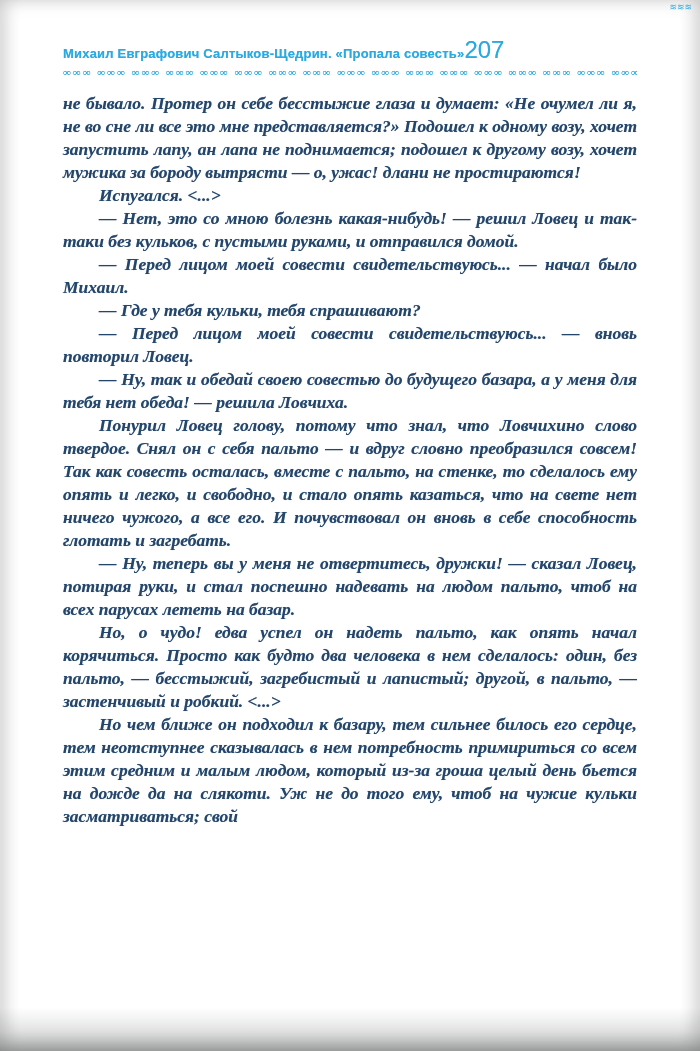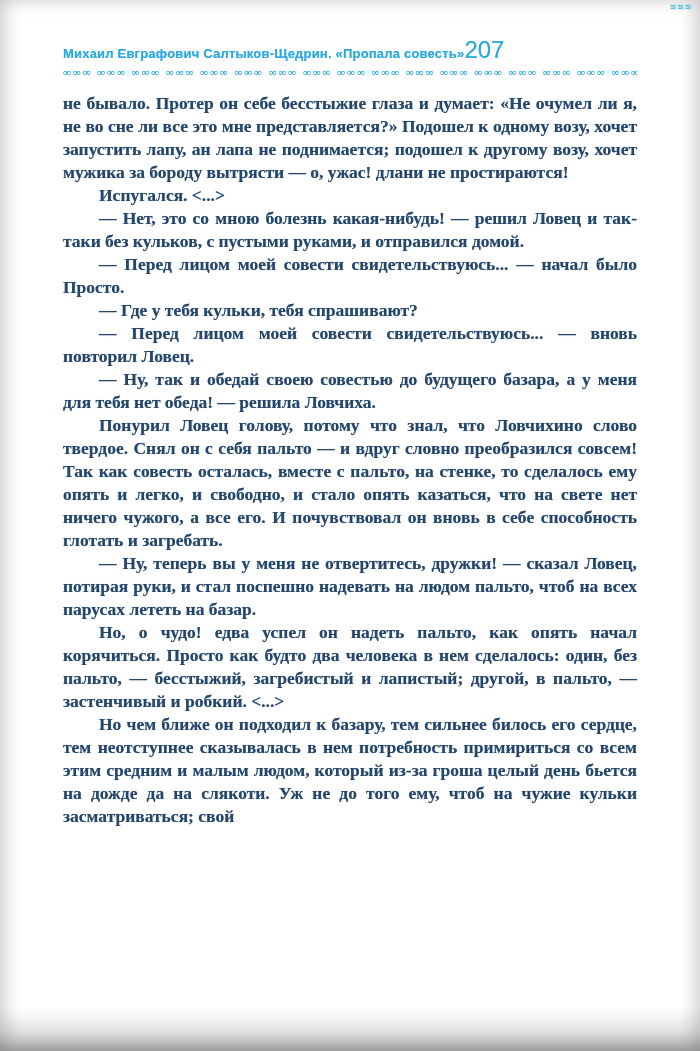--- a/index.html
+++ b/index.html
@@ -97,21 +97,21 @@
     color: #24466b;
     font-size: 17.5px;
     line-height: 23px;
     text-align: justify;
     font-weight: bold;
     text-shadow: 0 0 0.7px rgba(36,70,107,0.55);
     hyphens: auto;
     -webkit-hyphens: auto;
   }
 
-  .body-text p { margin: 0; }
+  .body-text p { margin: 0; font-style: italic; }
   .body-text p.indent { text-indent: 36px; }
 
   .corner-mark {
     position: absolute;
     top: 2px;
     right: 8px;
     font-family: "Liberation Sans", sans-serif;
     font-size: 9px;
     color: #2baae1;
     filter: blur(0.7px);
@@ -131,21 +131,21 @@
       <span class="header-title">Михаил Евграфович Салтыков-Щедрин. «Пропала совесть»</span>
       <span class="page-number">207</span>
     </div>
 
     <div class="divider">∞∞∞ ∞∞∞ ∞∞∞ ∞∞∞ ∞∞∞ ∞∞∞ ∞∞∞ ∞∞∞ ∞∞∞ ∞∞∞ ∞∞∞ ∞∞∞ ∞∞∞ ∞∞∞ ∞∞∞ ∞∞∞ ∞∞∞ ∞∞∞ ∞∞∞</div>
 
     <div class="body-text">
       <p>не бывало. Протер он себе бесстыжие глаза и думает: «Не очу­мел ли я, не во сне ли все это мне представляется?» Подошел к одному возу, хочет запустить лапу, ан лапа не поднима­ется; подошел к другому возу, хочет мужика за бороду вы­трясти — о, ужас! длани не простираются!</p>
       <p class="indent">Испугался. &lt;...&gt;</p>
       <p class="indent">— Нет, это со мною болезнь какая-нибудь! — решил Ловец и так-таки без кульков, с пустыми руками, и отпра­вился домой.</p>
-      <p class="indent">— Перед лицом моей совести свидетельствуюсь... — на­чал было Просто.</p>
+      <p class="indent">— Перед лицом моей совести свидетельствуюсь... — на­чал было Михаил.</p>
       <p class="indent">— Где у тебя кульки, тебя спрашивают?</p>
       <p class="indent">— Перед лицом моей совести свидетельствуюсь... — вновь повторил Ловец.</p>
       <p class="indent">— Ну, так и обедай своею совестью до будущего базара, а у меня для тебя нет обеда! — решила Ловчиха.</p>
       <p class="indent">Понурил Ловец голову, потому что знал, что Ловчихино слово твердое. Снял он с себя пальто — и вдруг словно пре­образился совсем! Так как совесть осталась, вместе с пальто, на стенке, то сделалось ему опять и легко, и свободно, и стало опять казаться, что на свете нет ничего чужого, а все его. И почувствовал он вновь в себе способность глотать и за­гребать.</p>
       <p class="indent">— Ну, теперь вы у меня не отвертитесь, дружки! — ска­зал Ловец, потирая руки, и стал поспешно надевать на людом пальто, чтоб на всех парусах лететь на базар.</p>
       <p class="indent">Но, о чудо! едва успел он надеть пальто, как опять начал корячиться. Просто как будто два человека в нем сделалось: один, без пальто, — бесстыжий, загребистый и лапистый; другой, в пальто, — застенчивый и робкий. &lt;...&gt;</p>
       <p class="indent">Но чем ближе он подходил к базару, тем сильнее билось его сердце, тем неотступнее сказывалась в нем потребность примириться со всем этим средним и малым людом, который из-за гроша целый день бьется на дожде да на слякоти. Уж не до того ему, чтоб на чужие кульки засматриваться; свой</p>
     </div>
 
   </div>

